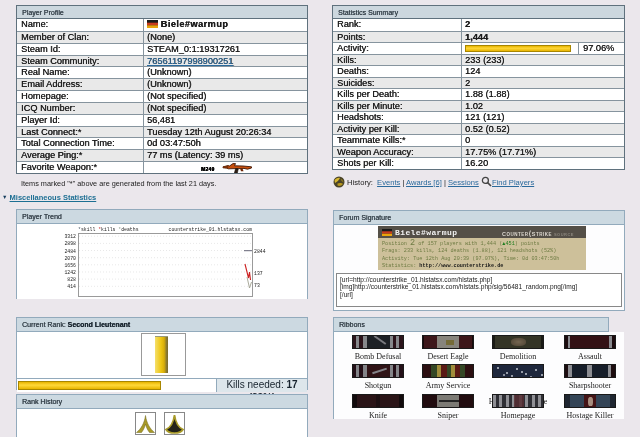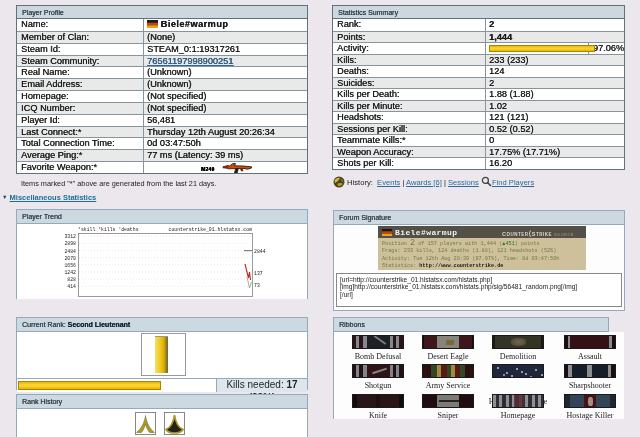--- a/index.html
+++ b/index.html
@@ -12,21 +12,21 @@
   .row.g{background:#e9e9e9;}
   .row+.row{border-top:1px solid #86949e;}
   .lab,.val{box-sizing:border-box;font-size:9.2px;color:#1c1c1c;white-space:nowrap;overflow:hidden;text-shadow:0.35px 0 0 #1c1c1c;}
   .lab{border-right:1px solid #86949e;padding-left:4px;}
   .val{flex:1;padding-left:3px;}
   #ptbl .row{height:11.85px;}
   #ptbl .lab,#ptbl .val{line-height:11.5px;}
   #ptbl .lab{width:127px;}
   #stbl .row{height:11.5px;}
   #stbl .lab,#stbl .val{line-height:11.2px;}
-  #stbl .lab{width:153px;}
+  #stbl .lab{width:129px;}
   a,.lnk{color:#2a6a9c;text-decoration:underline;}
   .panel{position:absolute;background:#fdfdfe;border:1px solid #92aabc;box-sizing:border-box;}
   .phd{height:13px;background:#ccd9e1;border-bottom:1px solid #92aabc;
        font-size:7px;color:#37434c;padding-left:5px;line-height:13.5px;text-shadow:0.3px 0 0 #37434c;}
   .mono{font-family:"Liberation Mono",monospace;}
   .rib{position:absolute;width:52px;height:14px;border:1px solid #1c1c1c;box-sizing:border-box;overflow:hidden;
        filter:saturate(0.72) brightness(0.88) blur(0.35px);}
   .rcap{position:absolute;width:70px;text-align:center;font-family:"Liberation Serif",serif;font-size:8px;color:#1c1c1c;}
 </style></head>
 <body>
@@ -69,21 +69,21 @@
   <div class="row g">
         <div class="lab">ICQ Number:</div>
         <div class="val">(Not specified)</div>
       </div>
   <div class="row">
         <div class="lab">Player Id:</div>
         <div class="val">56,481</div>
       </div>
   <div class="row g">
         <div class="lab">Last Connect:*</div>
-        <div class="val">Thursday 12th August 20:26:34</div>
+        <div class="val">Tuesday 12th August 20:26:34</div>
       </div>
   <div class="row">
         <div class="lab">Total Connection Time:</div>
         <div class="val">0d 03:47:50h</div>
       </div>
   <div class="row g">
         <div class="lab">Average Ping:*</div>
         <div class="val">77 ms (Latency: 39 ms)</div>
       </div>
   <div class="row">
@@ -213,21 +213,21 @@
       </div>
   <div class="row g">
         <div class="lab">Kills per Minute:</div>
         <div class="val">1.02</div>
       </div>
   <div class="row">
         <div class="lab">Headshots:</div>
         <div class="val">121 (121)</div>
       </div>
   <div class="row g">
-        <div class="lab">Sessions per Kill:</div>
+        <div class="lab">Activity per Kill:</div>
         <div class="val">0.52 (0.52)</div>
       </div>
   <div class="row">
         <div class="lab">Teammate Kills:*</div>
         <div class="val">0</div>
       </div>
   <div class="row g">
         <div class="lab">Weapon Accuracy:</div>
         <div class="val">17.75% (17.71%)</div>
       </div>

